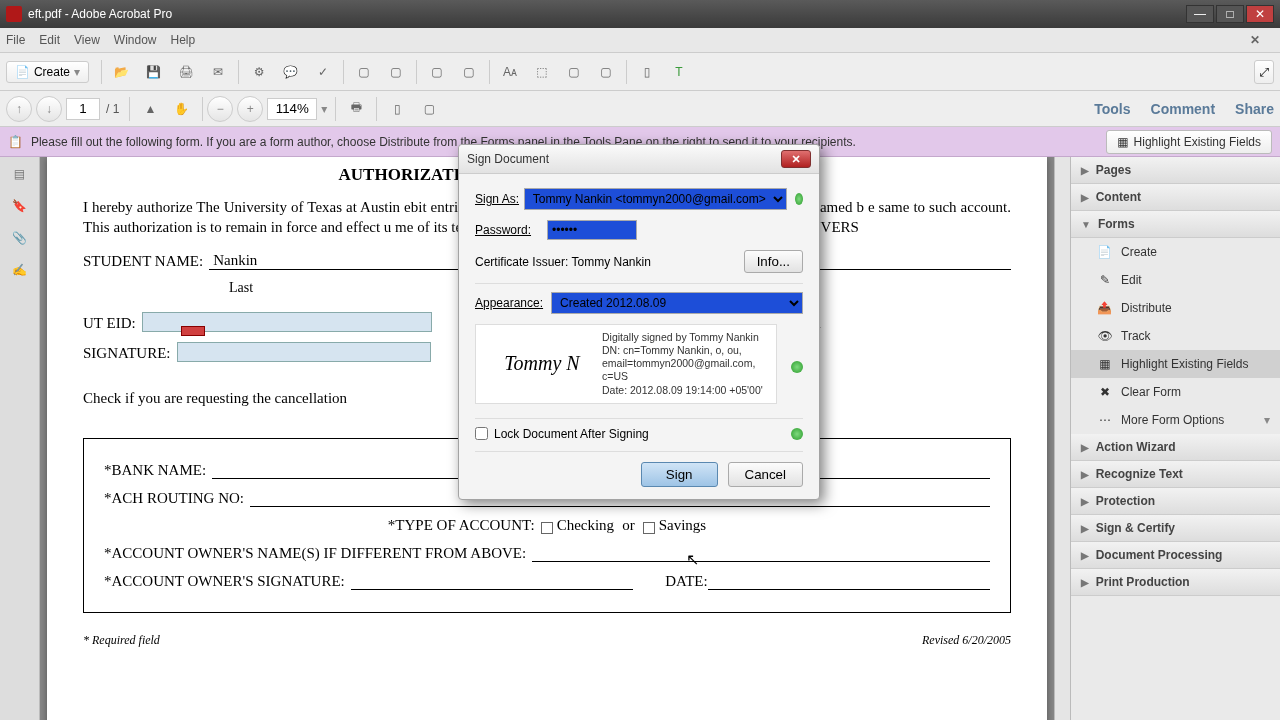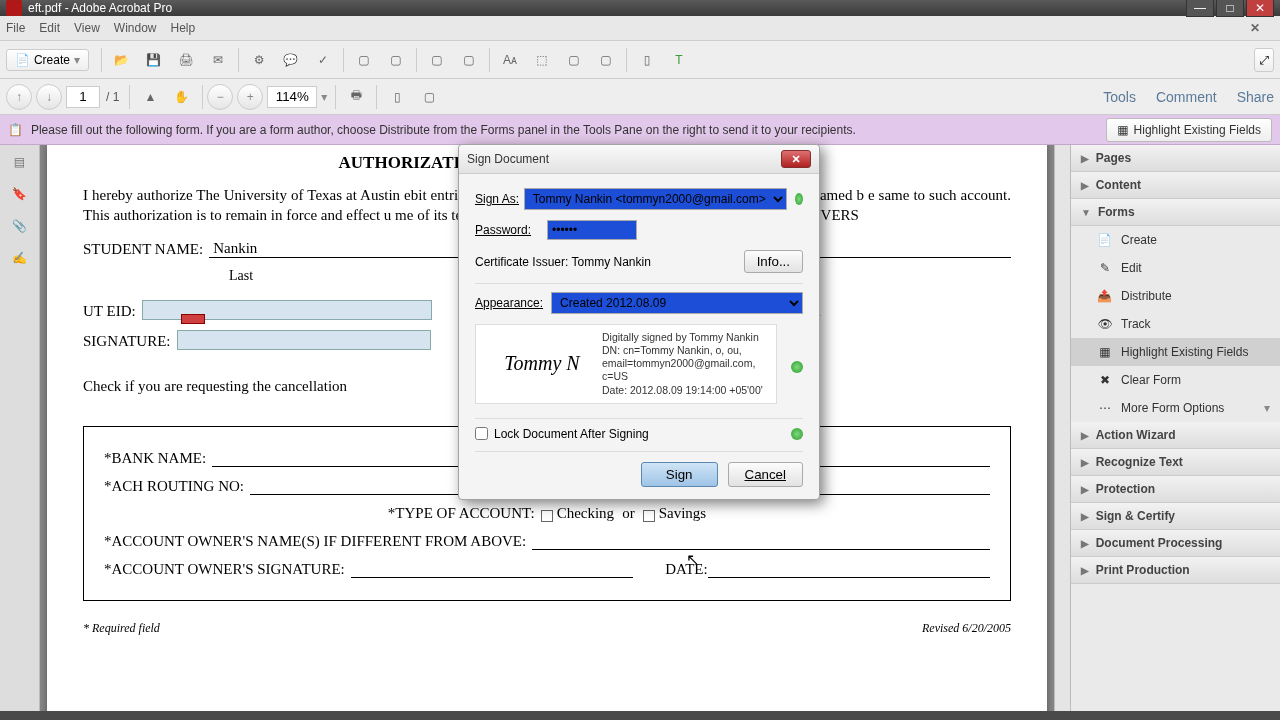--- a/index.html
+++ b/index.html
@@ -1,19 +1,19 @@
 <!DOCTYPE html>
 <html><head>
 <meta charset="utf-8">
 <style>
 * { box-sizing: border-box; margin: 0; padding: 0; }
 body { font-family: "Segoe UI", Tahoma, sans-serif; font-size: 12px; background: #4a4a4a; width: 1280px; height: 720px; overflow: hidden; position: relative; }
 
 
-.titlebar { background: linear-gradient(#5a5a5a, #3a3a3a); height: 16px; display: flex; align-items: center; color: #fff; padding: 0 6px; }
+.titlebar { background: linear-gradient(#5a5a5a, #3a3a3a); height: 28px; display: flex; align-items: center; color: #fff; padding: 0 6px; }
 .titlebar .icon { width: 16px; height: 16px; background: #b01818; margin-right: 6px; border-radius: 2px; }
 .titlebar .title { flex: 1; font-size: 12px; }
 .titlebar .winbtn { width: 28px; height: 18px; background: #555; margin-left: 2px; display: flex; align-items: center; justify-content: center; color: #fff; border: 1px solid #333; }
 .titlebar .close { background: #c04040; }
 
 
 .menubar { background: #e8e8e8; height: 25px; display: flex; align-items: center; padding: 0 6px; border-bottom: 1px solid #ccc; }
 .menubar span { margin-right: 14px; color: #555; font-size: 12px; }
 .menubar .closex { margin-left: auto; color: #666; font-weight: bold; cursor: pointer; }
 
@@ -23,21 +23,21 @@
 .toolsep { width: 1px; height: 24px; background: #ccc; margin: 0 4px; }
 .create-btn { display: flex; align-items: center; border: 1px solid #ccc; border-radius: 3px; padding: 3px 8px; background: linear-gradient(#fff,#eee); margin-right: 8px; }
 .create-btn .ic { color: #d99a2b; margin-right: 4px; }
 .expand-btn { margin-left: auto; border: 1px solid #ccc; padding: 4px; border-radius: 3px; background: linear-gradient(#fff,#eee); }
 
 .toolbar2 { background: #eee; height: 36px; display: flex; align-items: center; padding: 0 6px; border-bottom: 1px solid #ccc; }
 .navbtn { width: 26px; height: 26px; border: 1px solid #ccc; border-radius: 13px; background: linear-gradient(#fff,#e5e5e5); display: flex; align-items: center; justify-content: center; margin-right: 4px; color: #888; }
 .pageinput { width: 34px; height: 22px; text-align: center; border: 1px solid #ccc; }
 .pagect { margin: 0 6px; color: #555; }
 .zoominput { width: 50px; height: 22px; text-align: center; border: 1px solid #ccc; }
-.rightlinks { margin-left: auto; display: flex; gap: 20px; font-size: 14px; font-weight: 400; }
+.rightlinks { margin-left: auto; display: flex; gap: 20px; font-size: 14px; font-weight: 700; }
 .rightlinks span { color: #5a7a99; cursor: pointer; }
 
 
 .formbar { background: #e2c8ea; height: 30px; display: flex; align-items: center; padding: 0 8px; border-bottom: 1px solid #c4a8cc; font-size: 12px; color: #333; }
 .formbar .ic { color: #a05080; margin-right: 8px; }
 .highlight-btn { margin-left: auto; background: linear-gradient(#fff,#eee); border: 1px solid #bbb; padding: 4px 10px; border-radius: 3px; display: flex; align-items: center; gap: 5px; }
 
 
 .mainarea { display: flex; height: 566px; }
 .leftstrip { width: 40px; background: #ddd; border-right: 1px solid #bbb; display: flex; flex-direction: column; align-items: center; padding-top: 10px; gap: 18px; color: #777; }
@@ -76,21 +76,21 @@
 .dlg-row select { flex: 1; }
 .dlg-row input[type=password] { width: 90px; }
 .green-dot { width: 12px; height: 12px; background: radial-gradient(#7eda7e,#2a9a2a); border-radius: 50%; margin-left: 8px; }
 .infobtn, .dlgbtn { background: linear-gradient(#fcfcfc,#e2e2e2); border: 1px solid #aaa; border-radius: 3px; padding: 3px 12px; cursor: pointer; }
 .hr { border-top: 1px solid #ddd; margin: 8px 0; }
 .sig-preview { display: flex; border: 1px solid #ddd; background: #fff; padding: 6px; margin-bottom: 6px; }
 .sig-left { width: 120px; display: flex; align-items: center; justify-content: center; font-family: cursive; font-size: 20px; font-style: italic; position: relative; }
 .sig-right { flex: 1; font-size: 10.5px; color: #333; line-height: 1.25; }
 .dlg-foot { display: flex; justify-content: flex-end; gap: 10px; margin-top: 10px; }
 .signbtn { background: linear-gradient(#d0e4f6,#9ec4e6); border: 1px solid #5a88b0; border-radius: 3px; padding: 4px 24px; }
-.cancelbtn { background: linear-gradient(#fcfcfc,#e2e2e2); border: 1px solid #aaa; border-radius: 3px; padding: 4px 16px; text-decoration: underline; }
+.cancelbtn { background: linear-gradient(#fcfcfc,#e2e2e2); border: 1px solid #aaa; border-radius: 3px; padding: 4px 16px; }
 .cursor { position: absolute; left: 686px; top: 550px; font-size: 16px; color: #000; pointer-events: none; }
 
 .chkbox { width: 12px; height: 12px; border: 1px solid #666; display: inline-block; vertical-align: middle; margin-right: 4px; }
 </style>
 </head>
 <body>
 
 <div class="titlebar">
   <div class="icon"></div>
   <div class="title">eft.pdf - Adobe Acrobat Pro</div>

